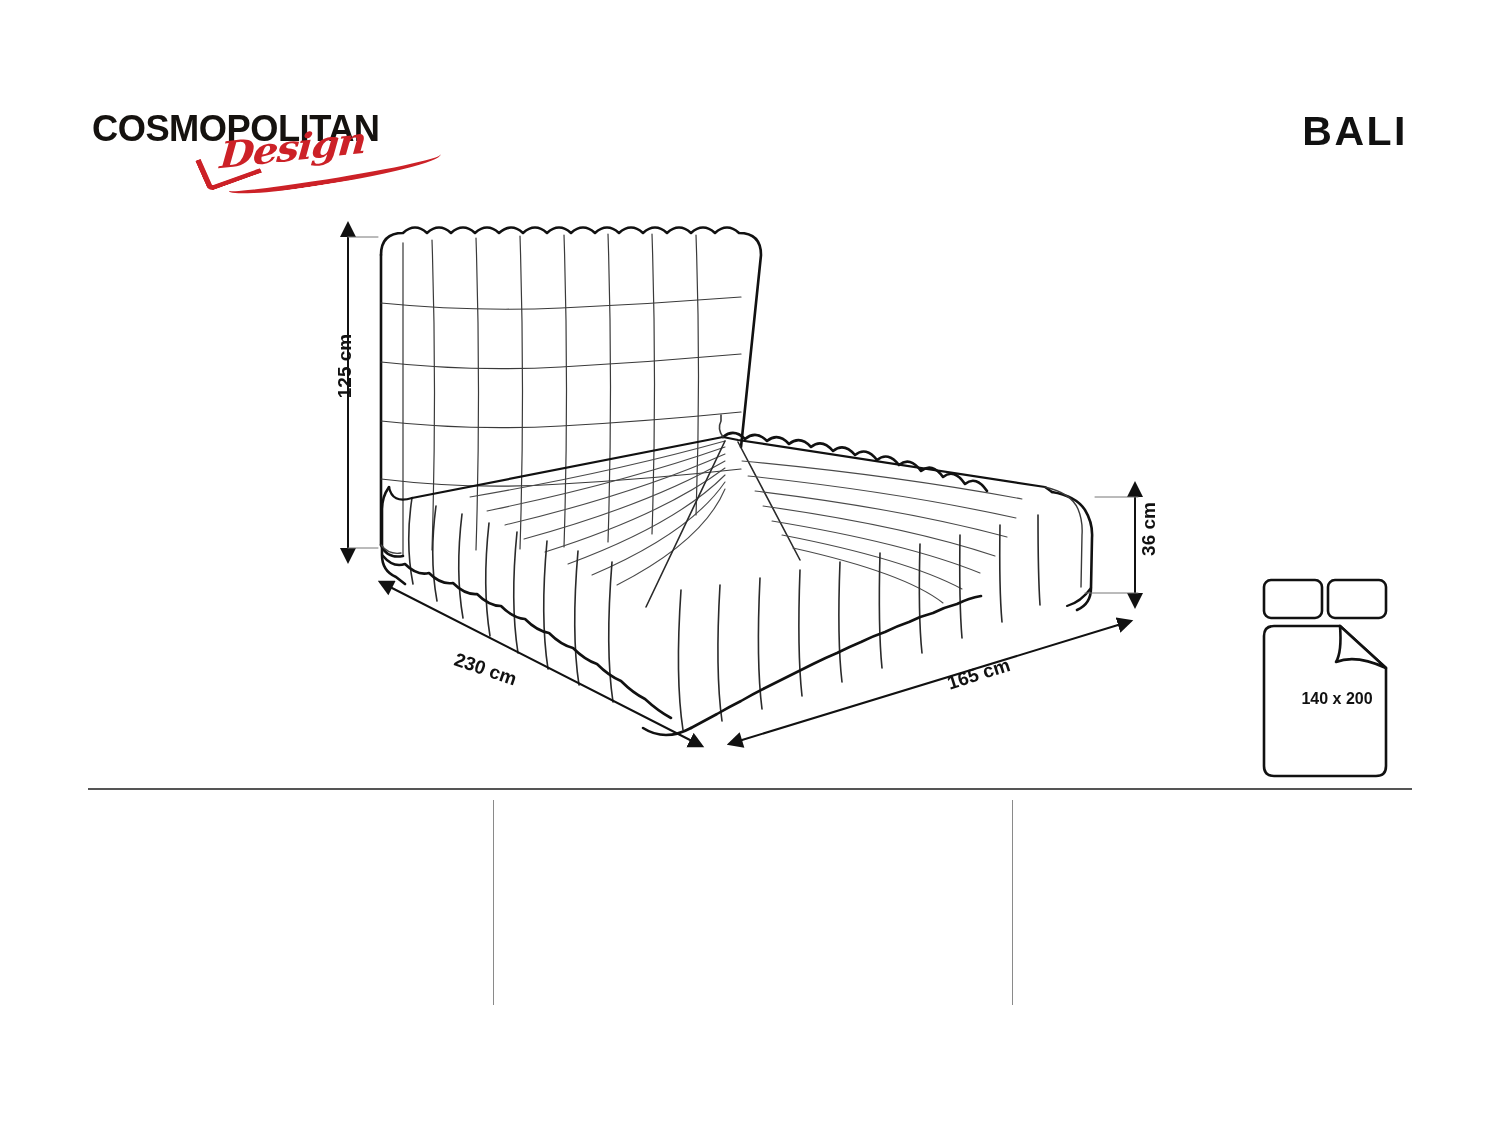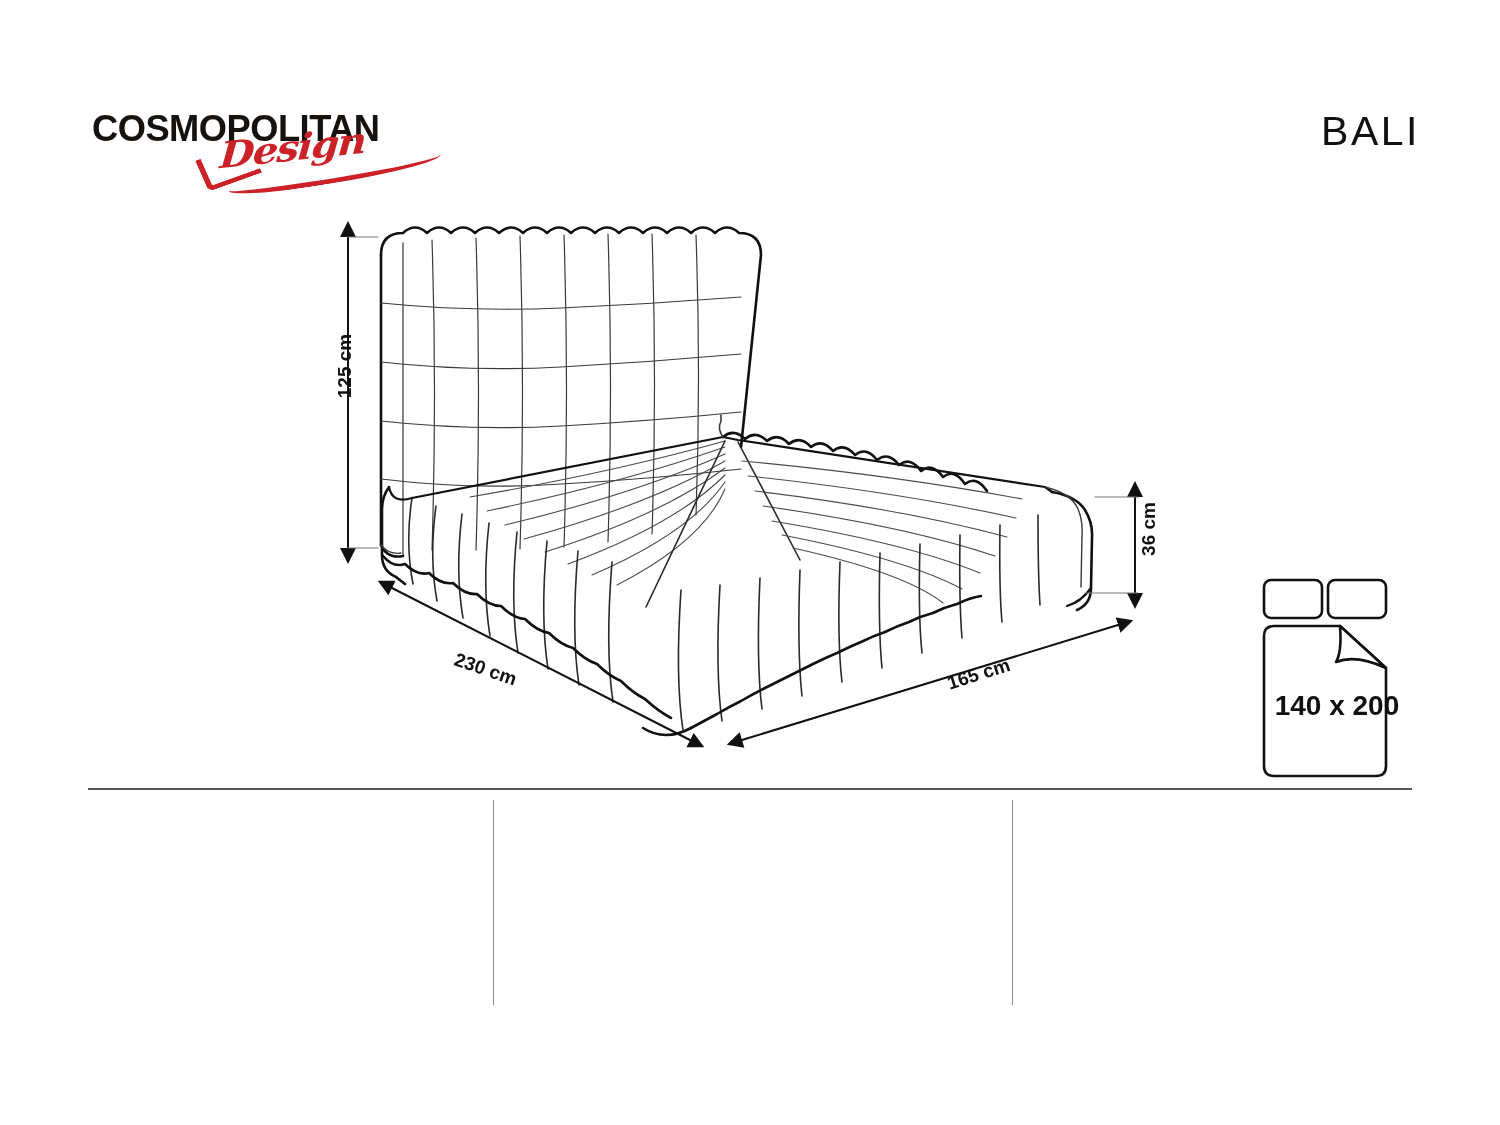--- a/index.html
+++ b/index.html
@@ -71,24 +71,24 @@
     top: 40px;
     width: 190px;
     height: 16px;
     border-bottom: 5px solid #cc2127;
     border-radius: 0 0 60% 40%;
     transform: rotate(-3deg);
   }
 
   #product-title {
     position: absolute;
-    right: 80px;
+    right: 92px;
     top: 108px;
     font-size: 41px;
-    font-weight: normal;
+    font-weight: bold;
     letter-spacing: 2.5px;
     color: #111111;
   }
 
   
   #drawing-area {
     position: absolute;
     left: 0;
     top: 0;
     width: 1500px;
@@ -136,21 +136,21 @@
     top: 578px;
     width: 150px;
     height: 200px;
   }
   #mattress-size-label {
     position: absolute;
     left: 0;
     top: 112px;
     width: 150px;
     text-align: center;
-    font-size: 28px;
+    font-size: 16px;
     font-weight: bold;
     color: #111111;
   }
 
   
   #divider-horizontal {
     position: absolute;
     left: 88px;
     top: 788px;
     width: 1324px;

